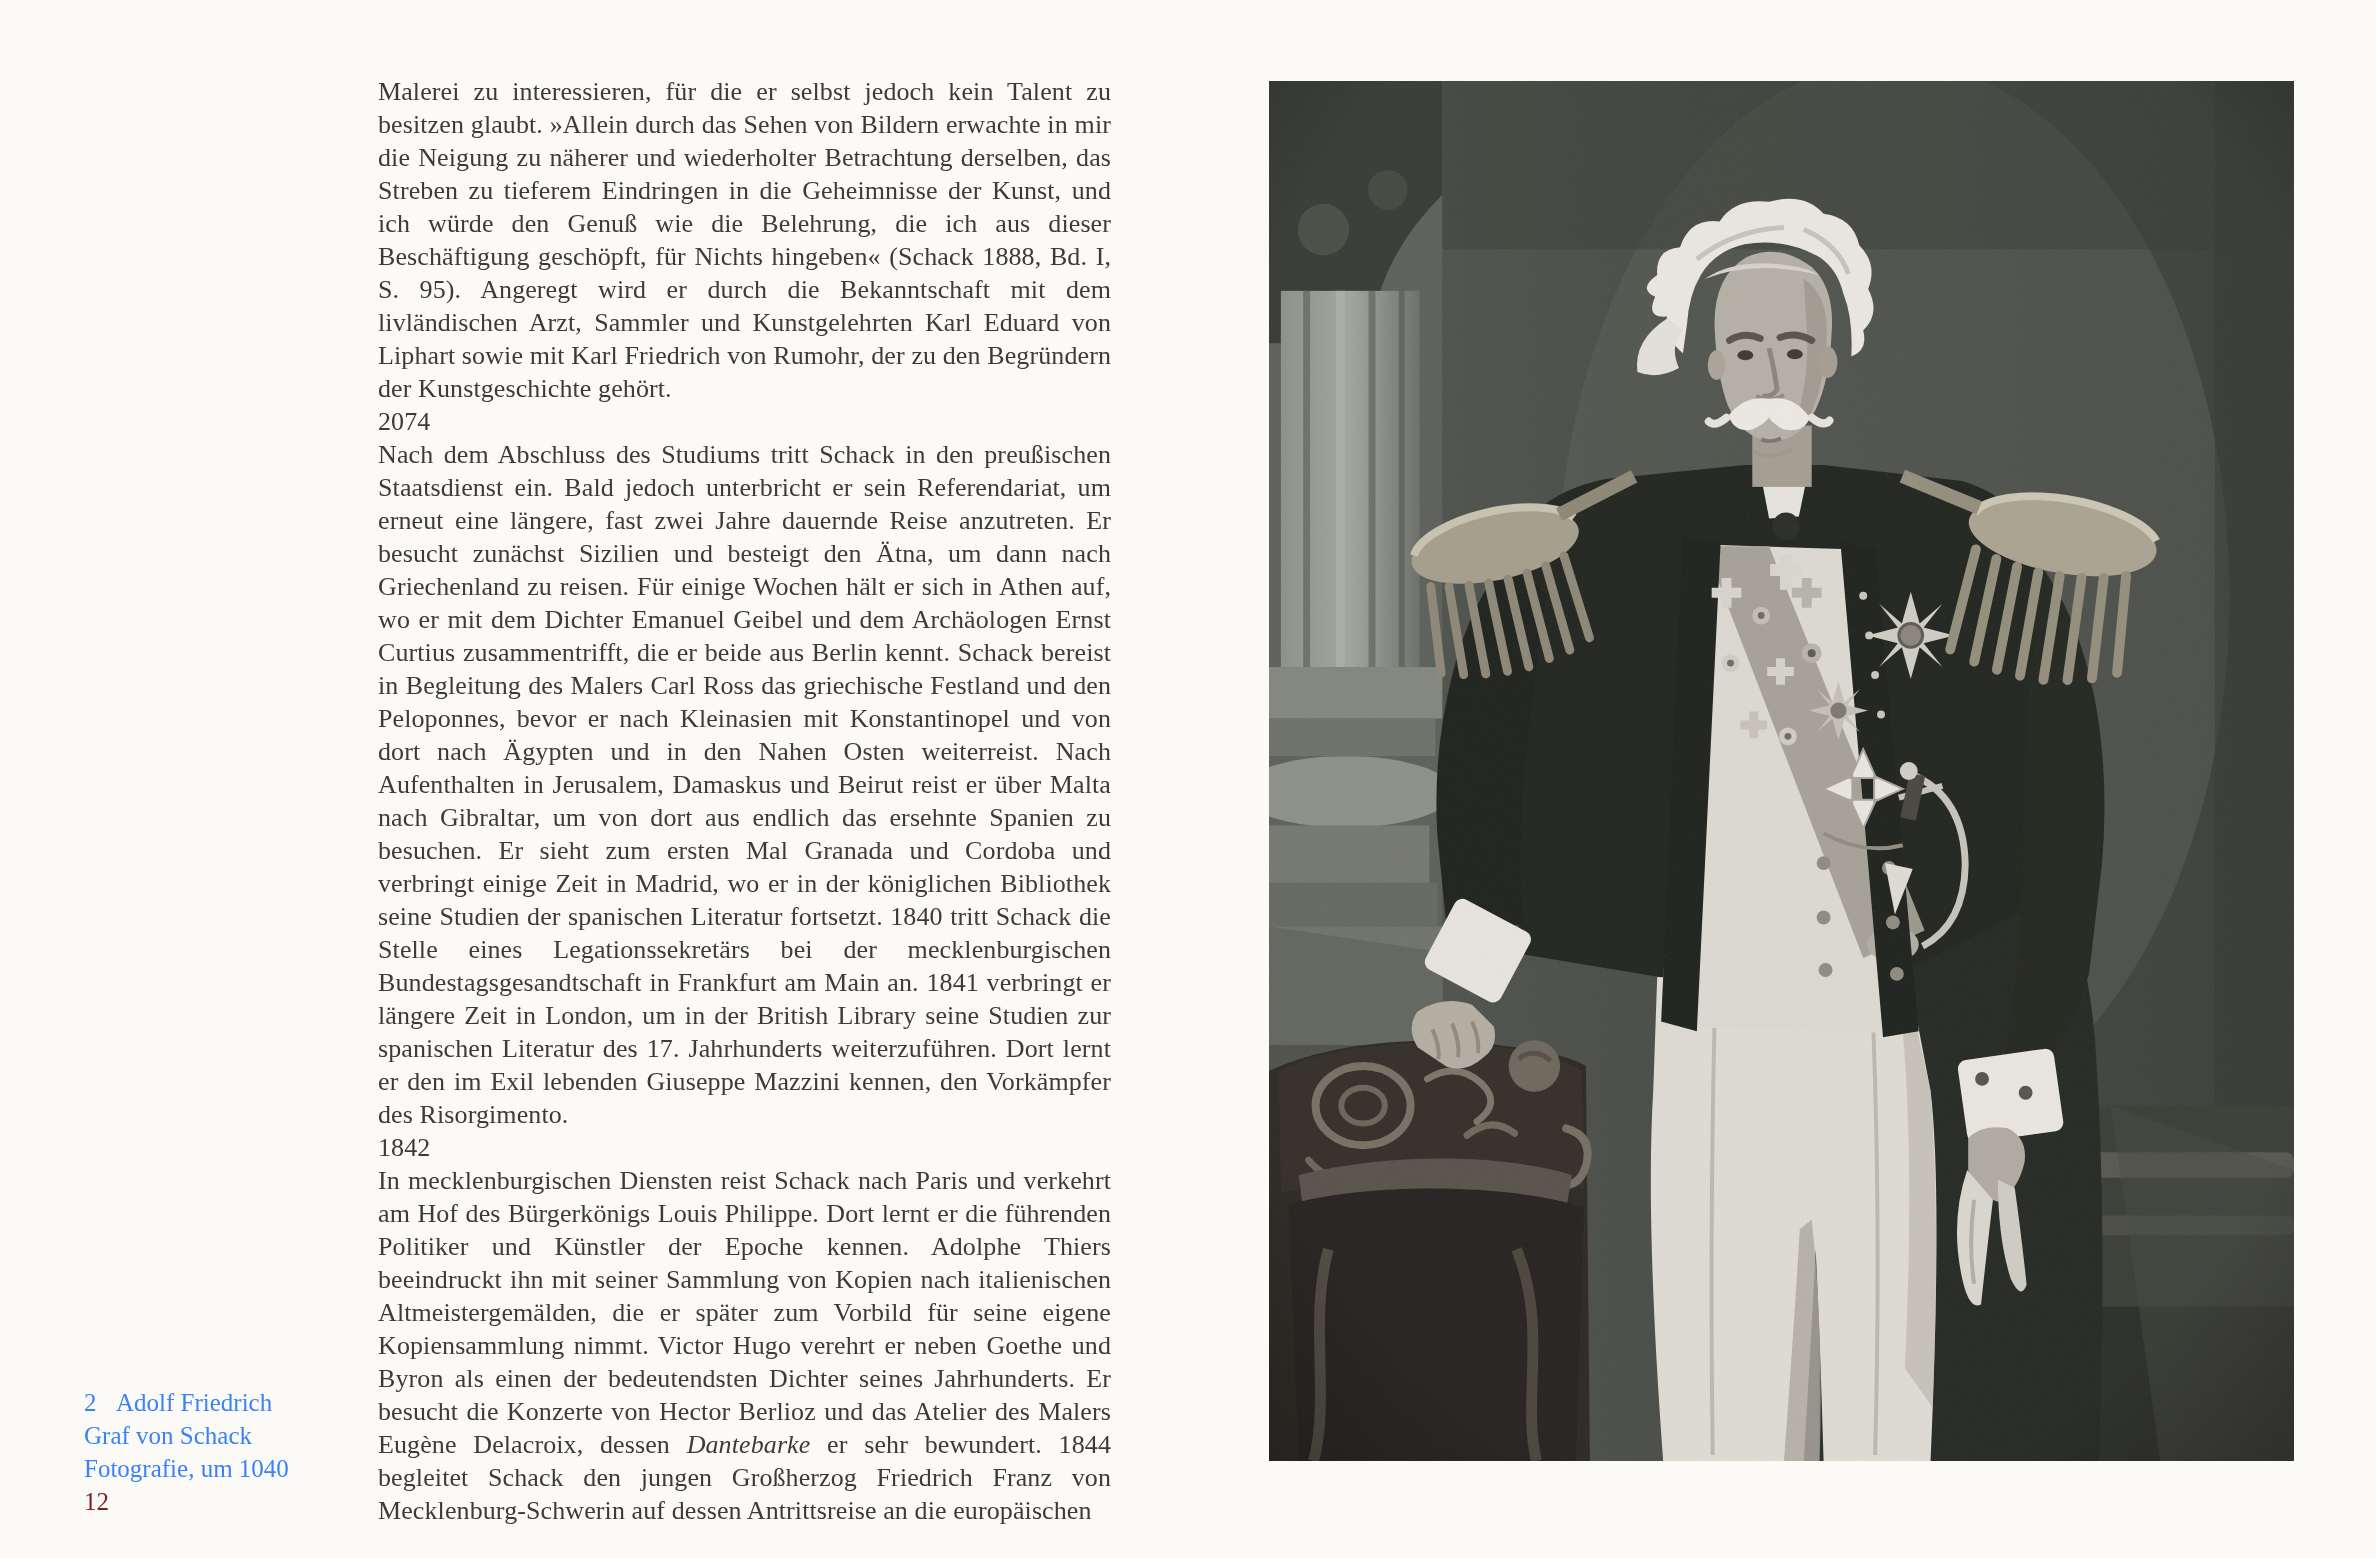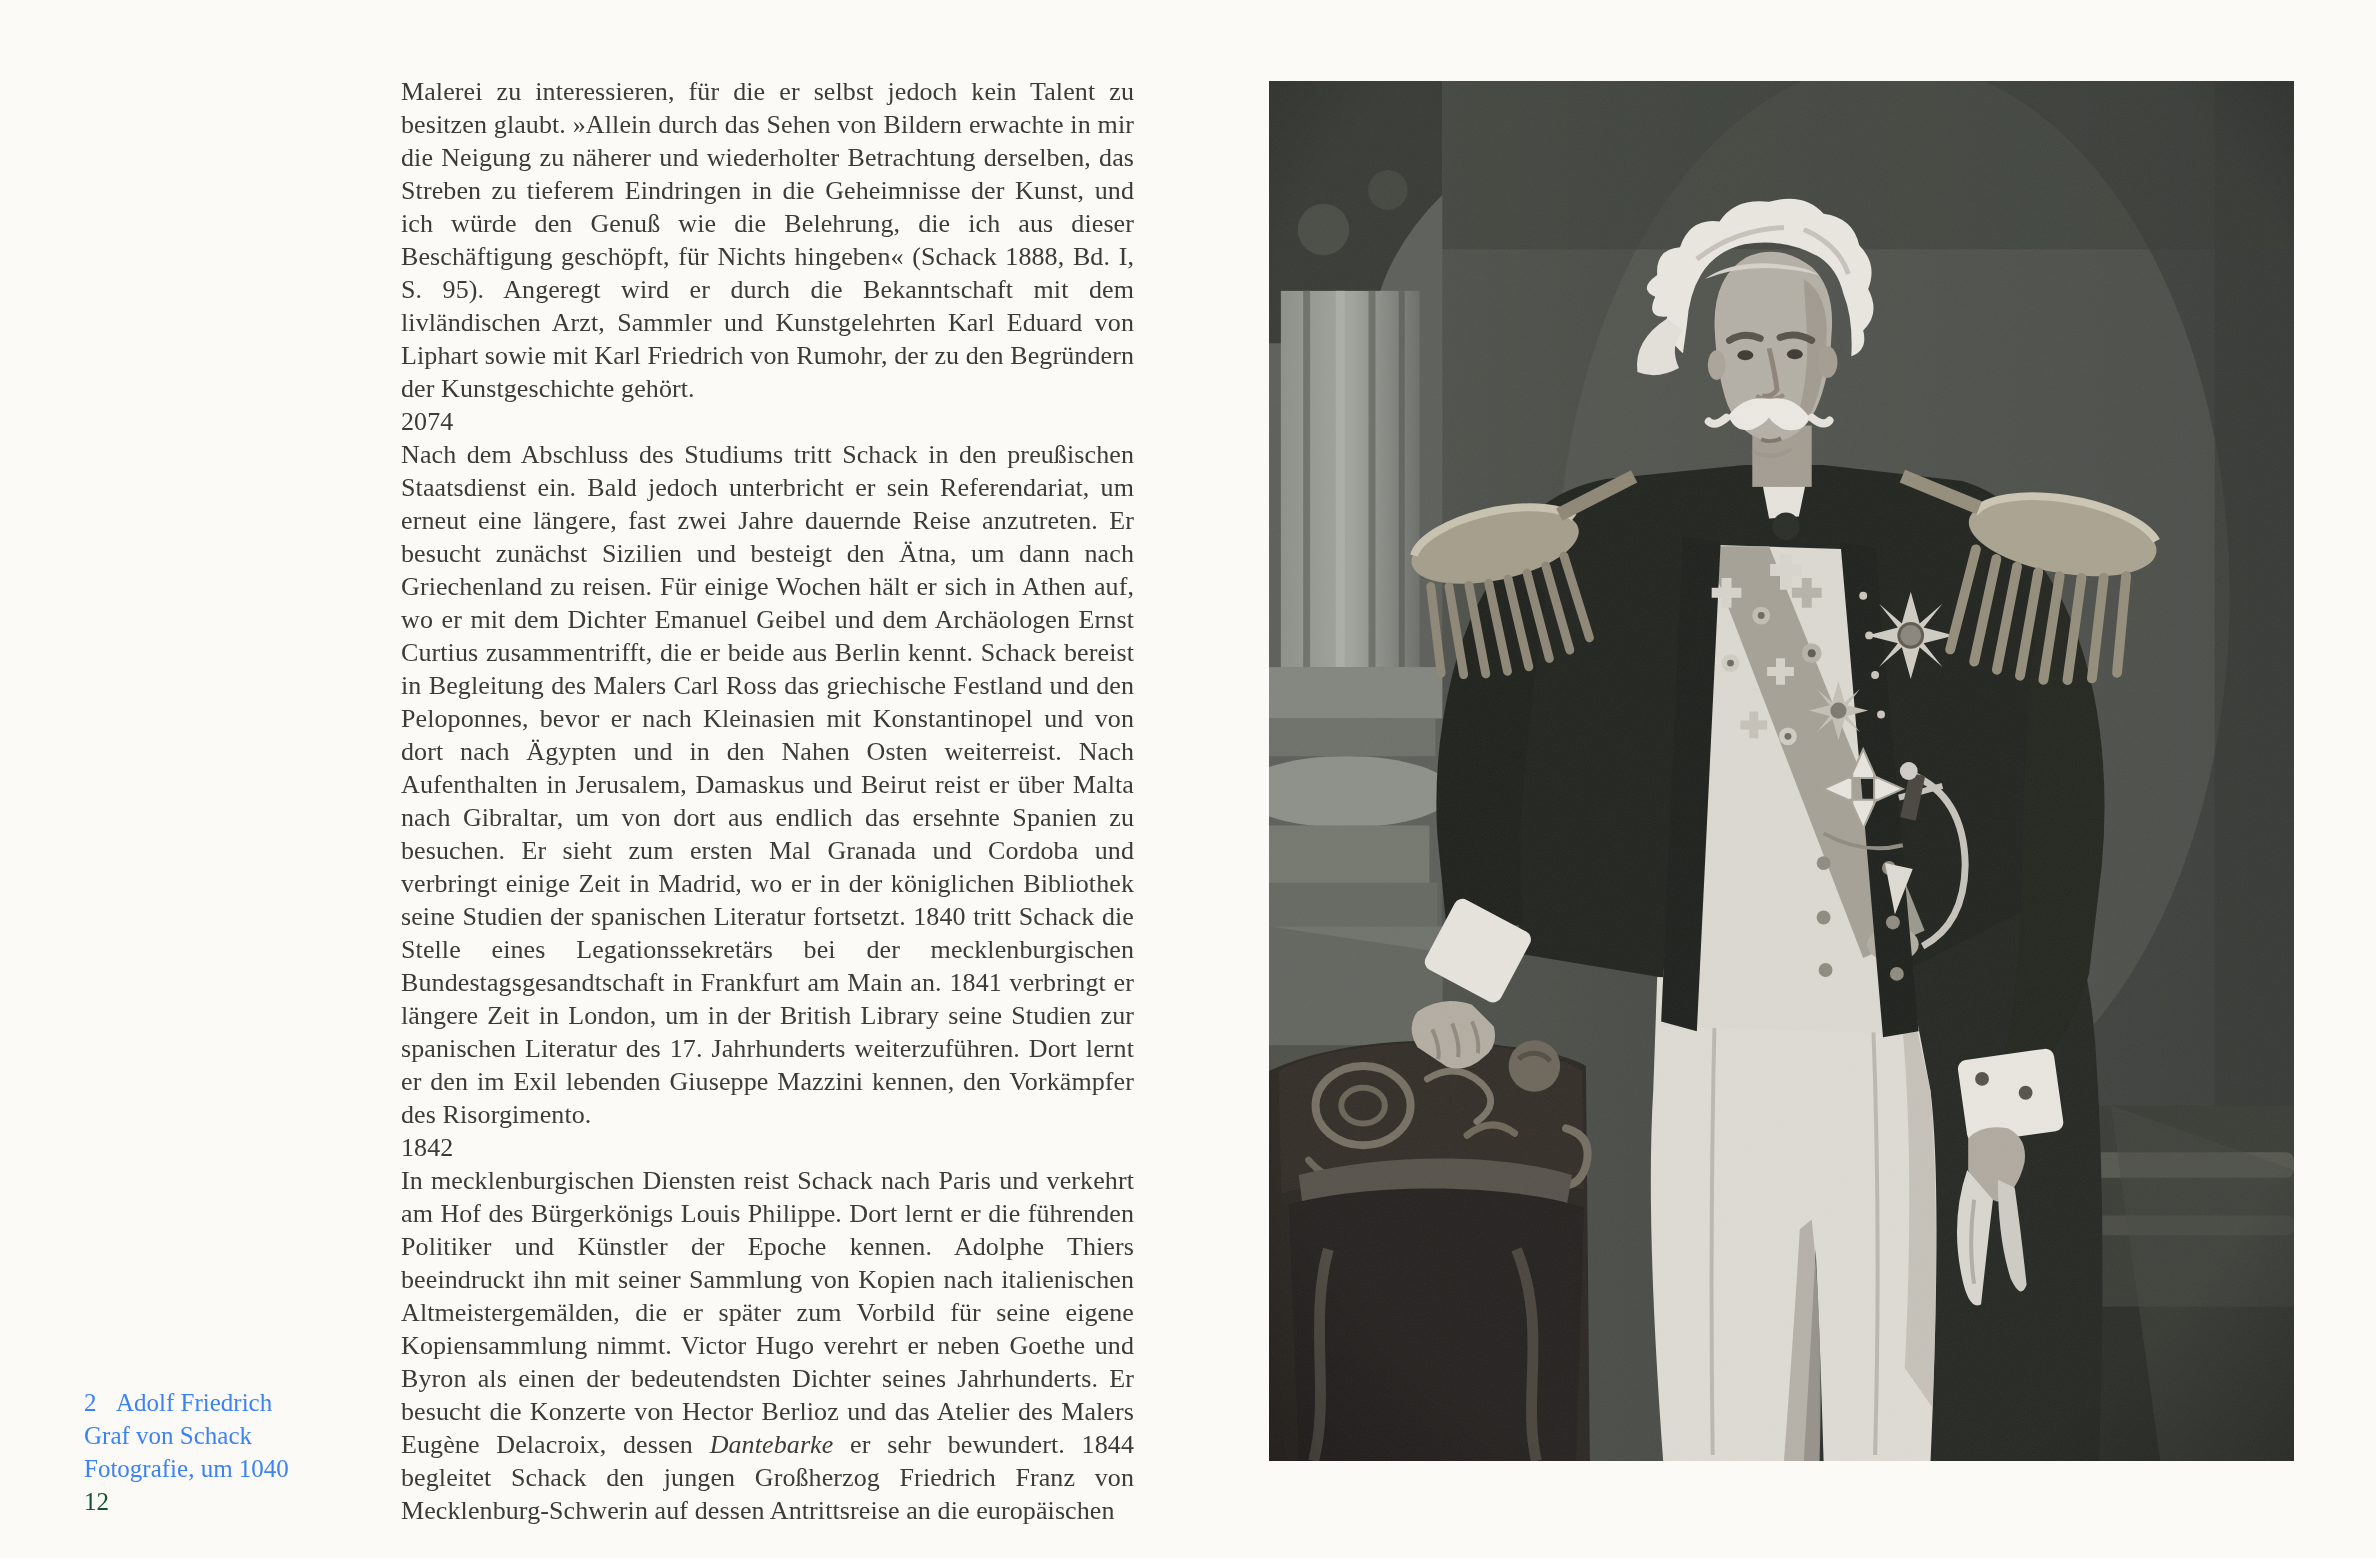--- a/index.html
+++ b/index.html
@@ -3,37 +3,37 @@
 <meta charset="utf-8">
 <style>
   html,body{margin:0;padding:0;background:#e9e8e5;}
   .page{
     position:relative;width:2376px;height:1558px;overflow:hidden;
     background:#fbfaf7;
     font-family:"Liberation Serif","DejaVu Serif",serif;
     color:#3d3b36;
   }
   .text-col{
-    position:absolute;left:401px;top:75px;width:733px;
+    position:absolute;left:378px;top:75px;width:733px;
     font-size:26px;line-height:33px;letter-spacing:0.1px;
     text-align:justify;
   }
   .text-col p{margin:0;hyphens:auto;-webkit-hyphens:auto;}
   .year-heading{
     margin:33px 0 0 0;font-size:26px;line-height:33px;font-weight:normal;
   }
   .italic{font-style:italic;}
   .caption{
     position:absolute;left:84px;top:1386px;
     font-size:25px;line-height:33px;color:#3b82f6;
   }
   .cap-index{display:inline-block;min-width:32px;}
   .page-number{
     position:absolute;left:84px;top:1488px;
-    font-size:25px;color:#14532d;
+    font-size:25px;color:#7f1d1d;
   }
   .photo{
     position:absolute;left:1269px;top:81px;width:1025px;height:1380px;margin:0;
     background:#45473f;
   }
   .photo svg{display:block;width:100%;height:100%;}
 </style>
 </head>
 <body>
 

